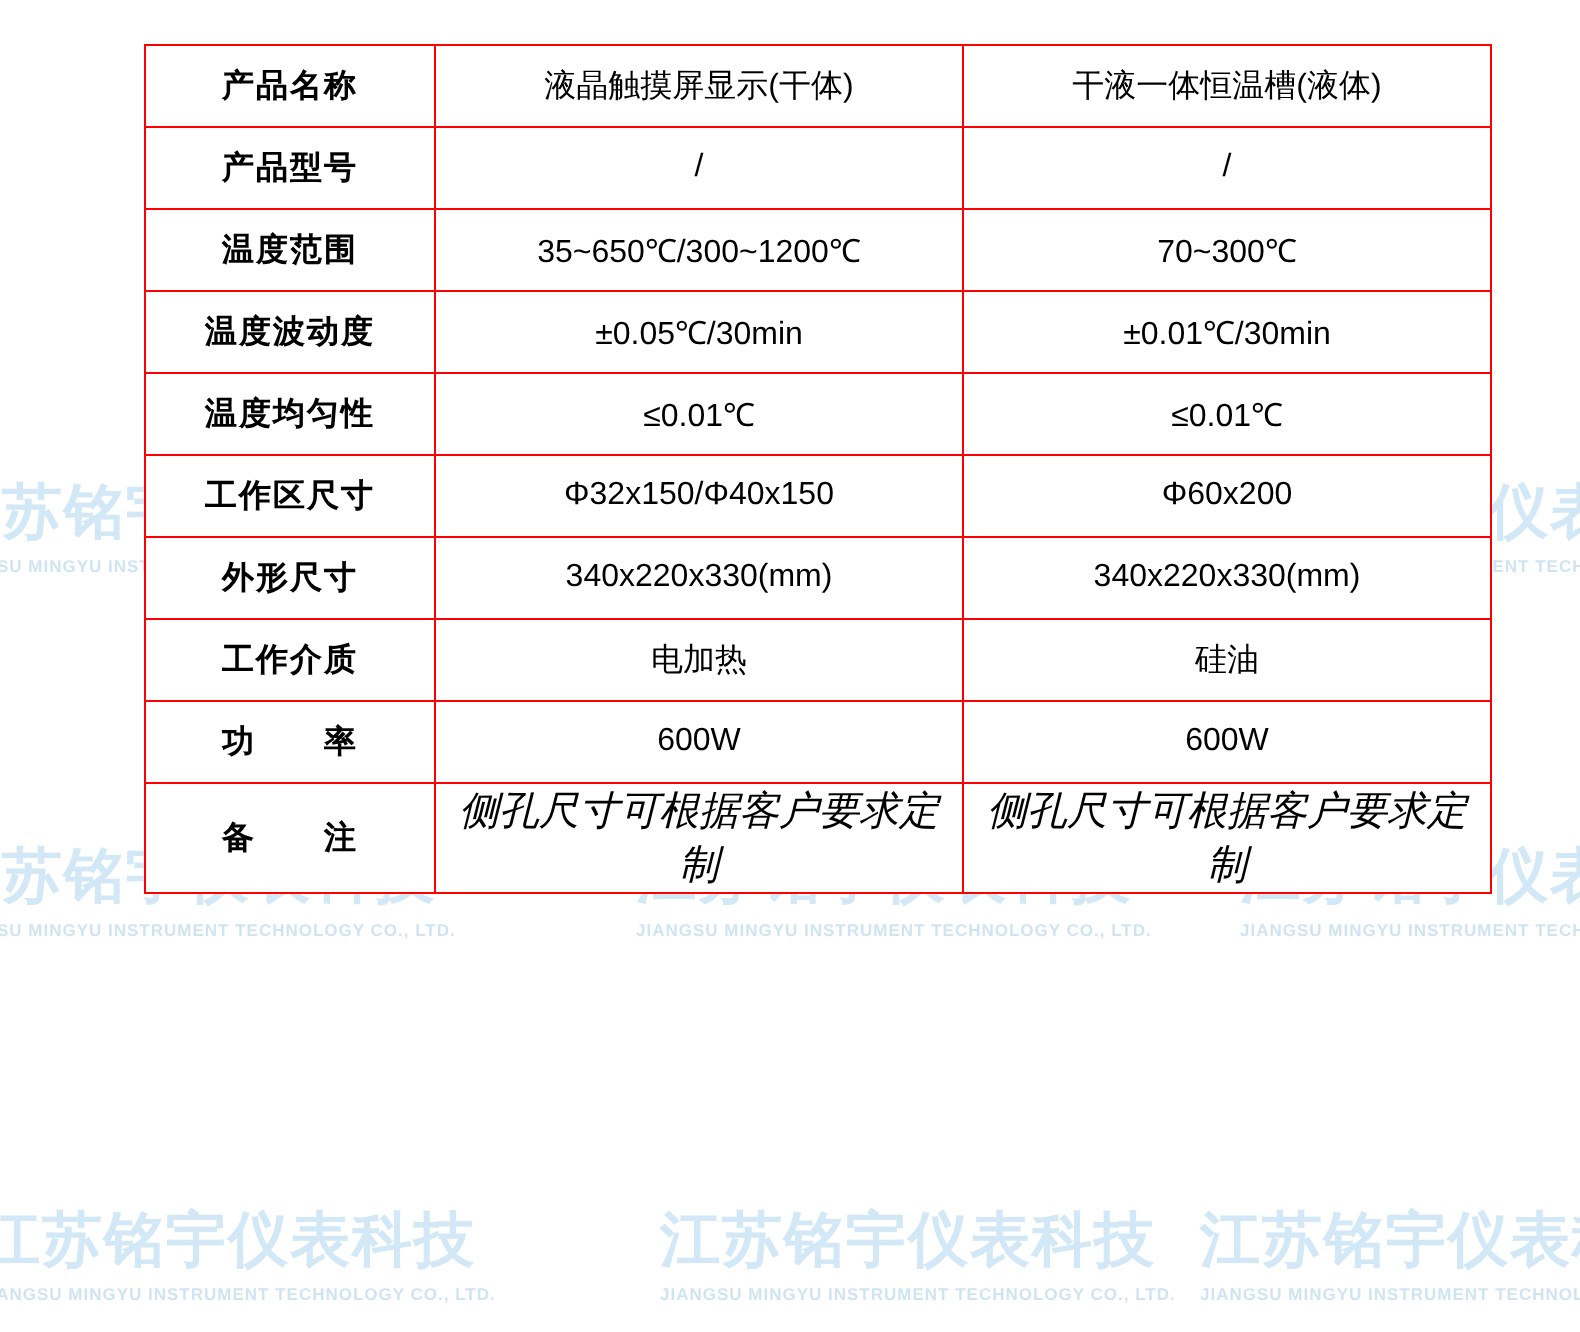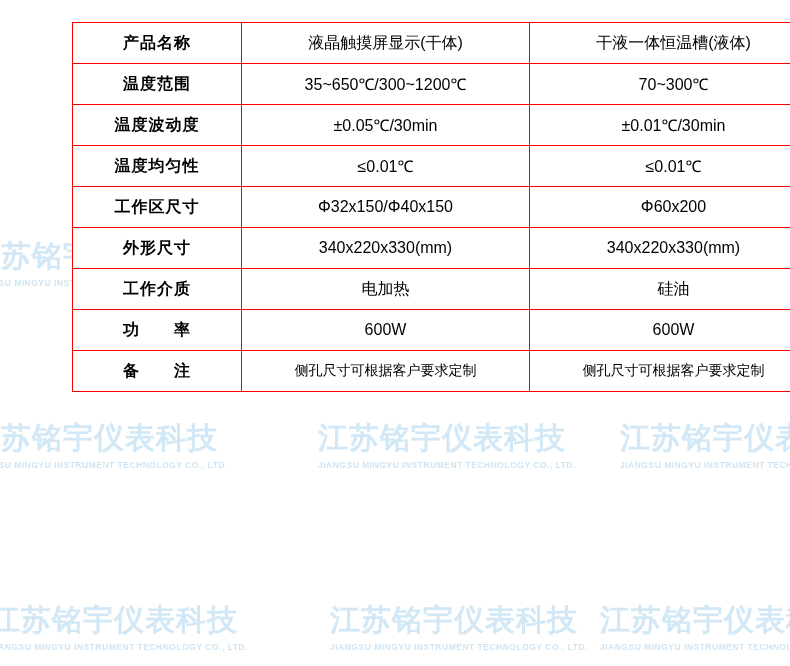--- a/index.html
+++ b/index.html
@@ -69,37 +69,38 @@
     width: 646px;
     background: transparent;
   }
   table.spec td {
     border: 1px solid #ff0000;
     height: 40px;
     text-align: center;
     vertical-align: middle;
     font-size: 16px;
     color: #000000;
-    padding: 0 16px;
+    padding: 0 4px;
     background: #ffffff;
   }
   td.label {
     width: 136px;
     background: #00a0f0;
     color: #ffffff;
     font-weight: bold;
     font-size: 16px;
     letter-spacing: 1px;
   }
   td.val {
     width: 255px;
     background: transparent;
   }
   td.val.small-text {
-    font-size: 14px;
+    font-size: 20px;
+    font-style: italic;
   }
 </style>
 </head>
 <body>
 
 <div class="wm-layer">
   <div class="wm wm1">
     <span class="big">江苏铭宇仪表科技</span>
     <span class="small">JIANGSU MINGYU INSTRUMENT TECHNOLOGY CO., LTD.</span>
   </div>
@@ -139,20 +140,25 @@
 
 <div class="table-wrap">
   <table class="spec">
     <tbody>
       <tr>
         <td class="label">产品名称</td>
         <td class="val">液晶触摸屏显示(干体)</td>
         <td class="val">干液一体恒温槽(液体)</td>
       </tr>
       <tr>
+        <td class="label">产品型号</td>
+        <td class="val">/</td>
+        <td class="val">/</td>
+      </tr>
+      <tr>
         <td class="label">温度范围</td>
         <td class="val">35~650℃/300~1200℃</td>
         <td class="val">70~300℃</td>
       </tr>
       <tr>
         <td class="label">温度波动度</td>
         <td class="val">±0.05℃/30min</td>
         <td class="val">±0.01℃/30min</td>
       </tr>
       <tr>

